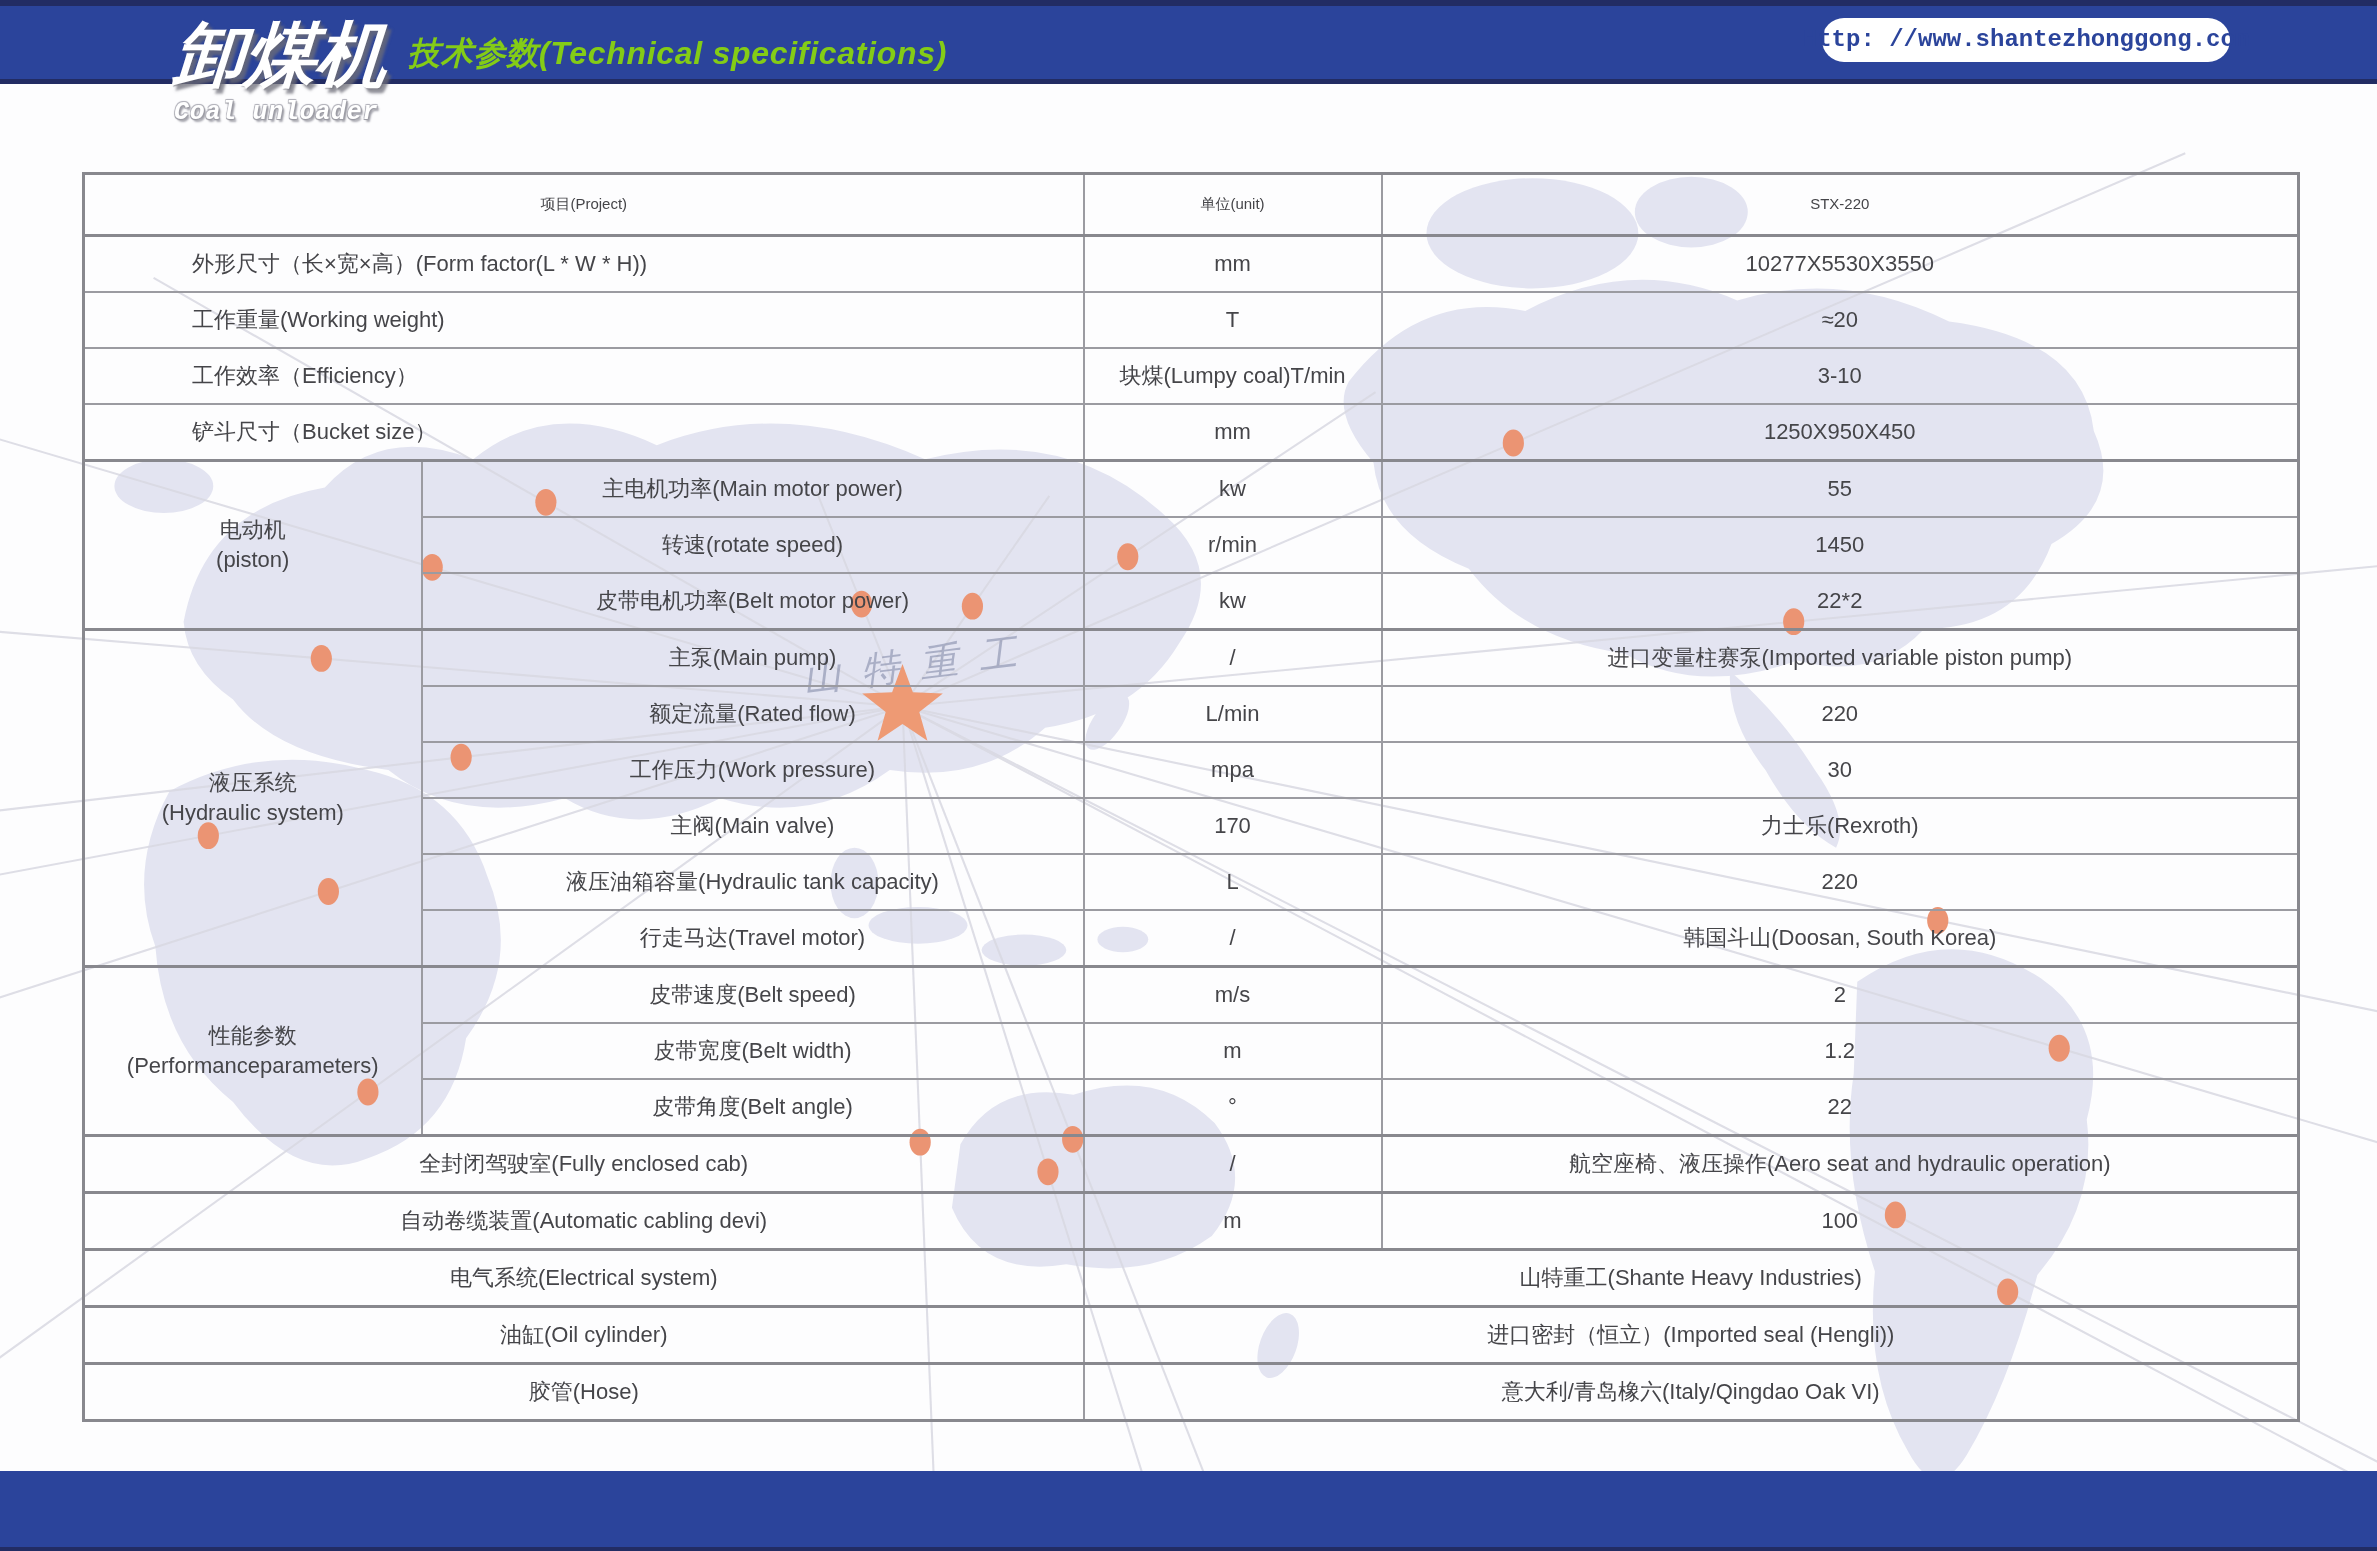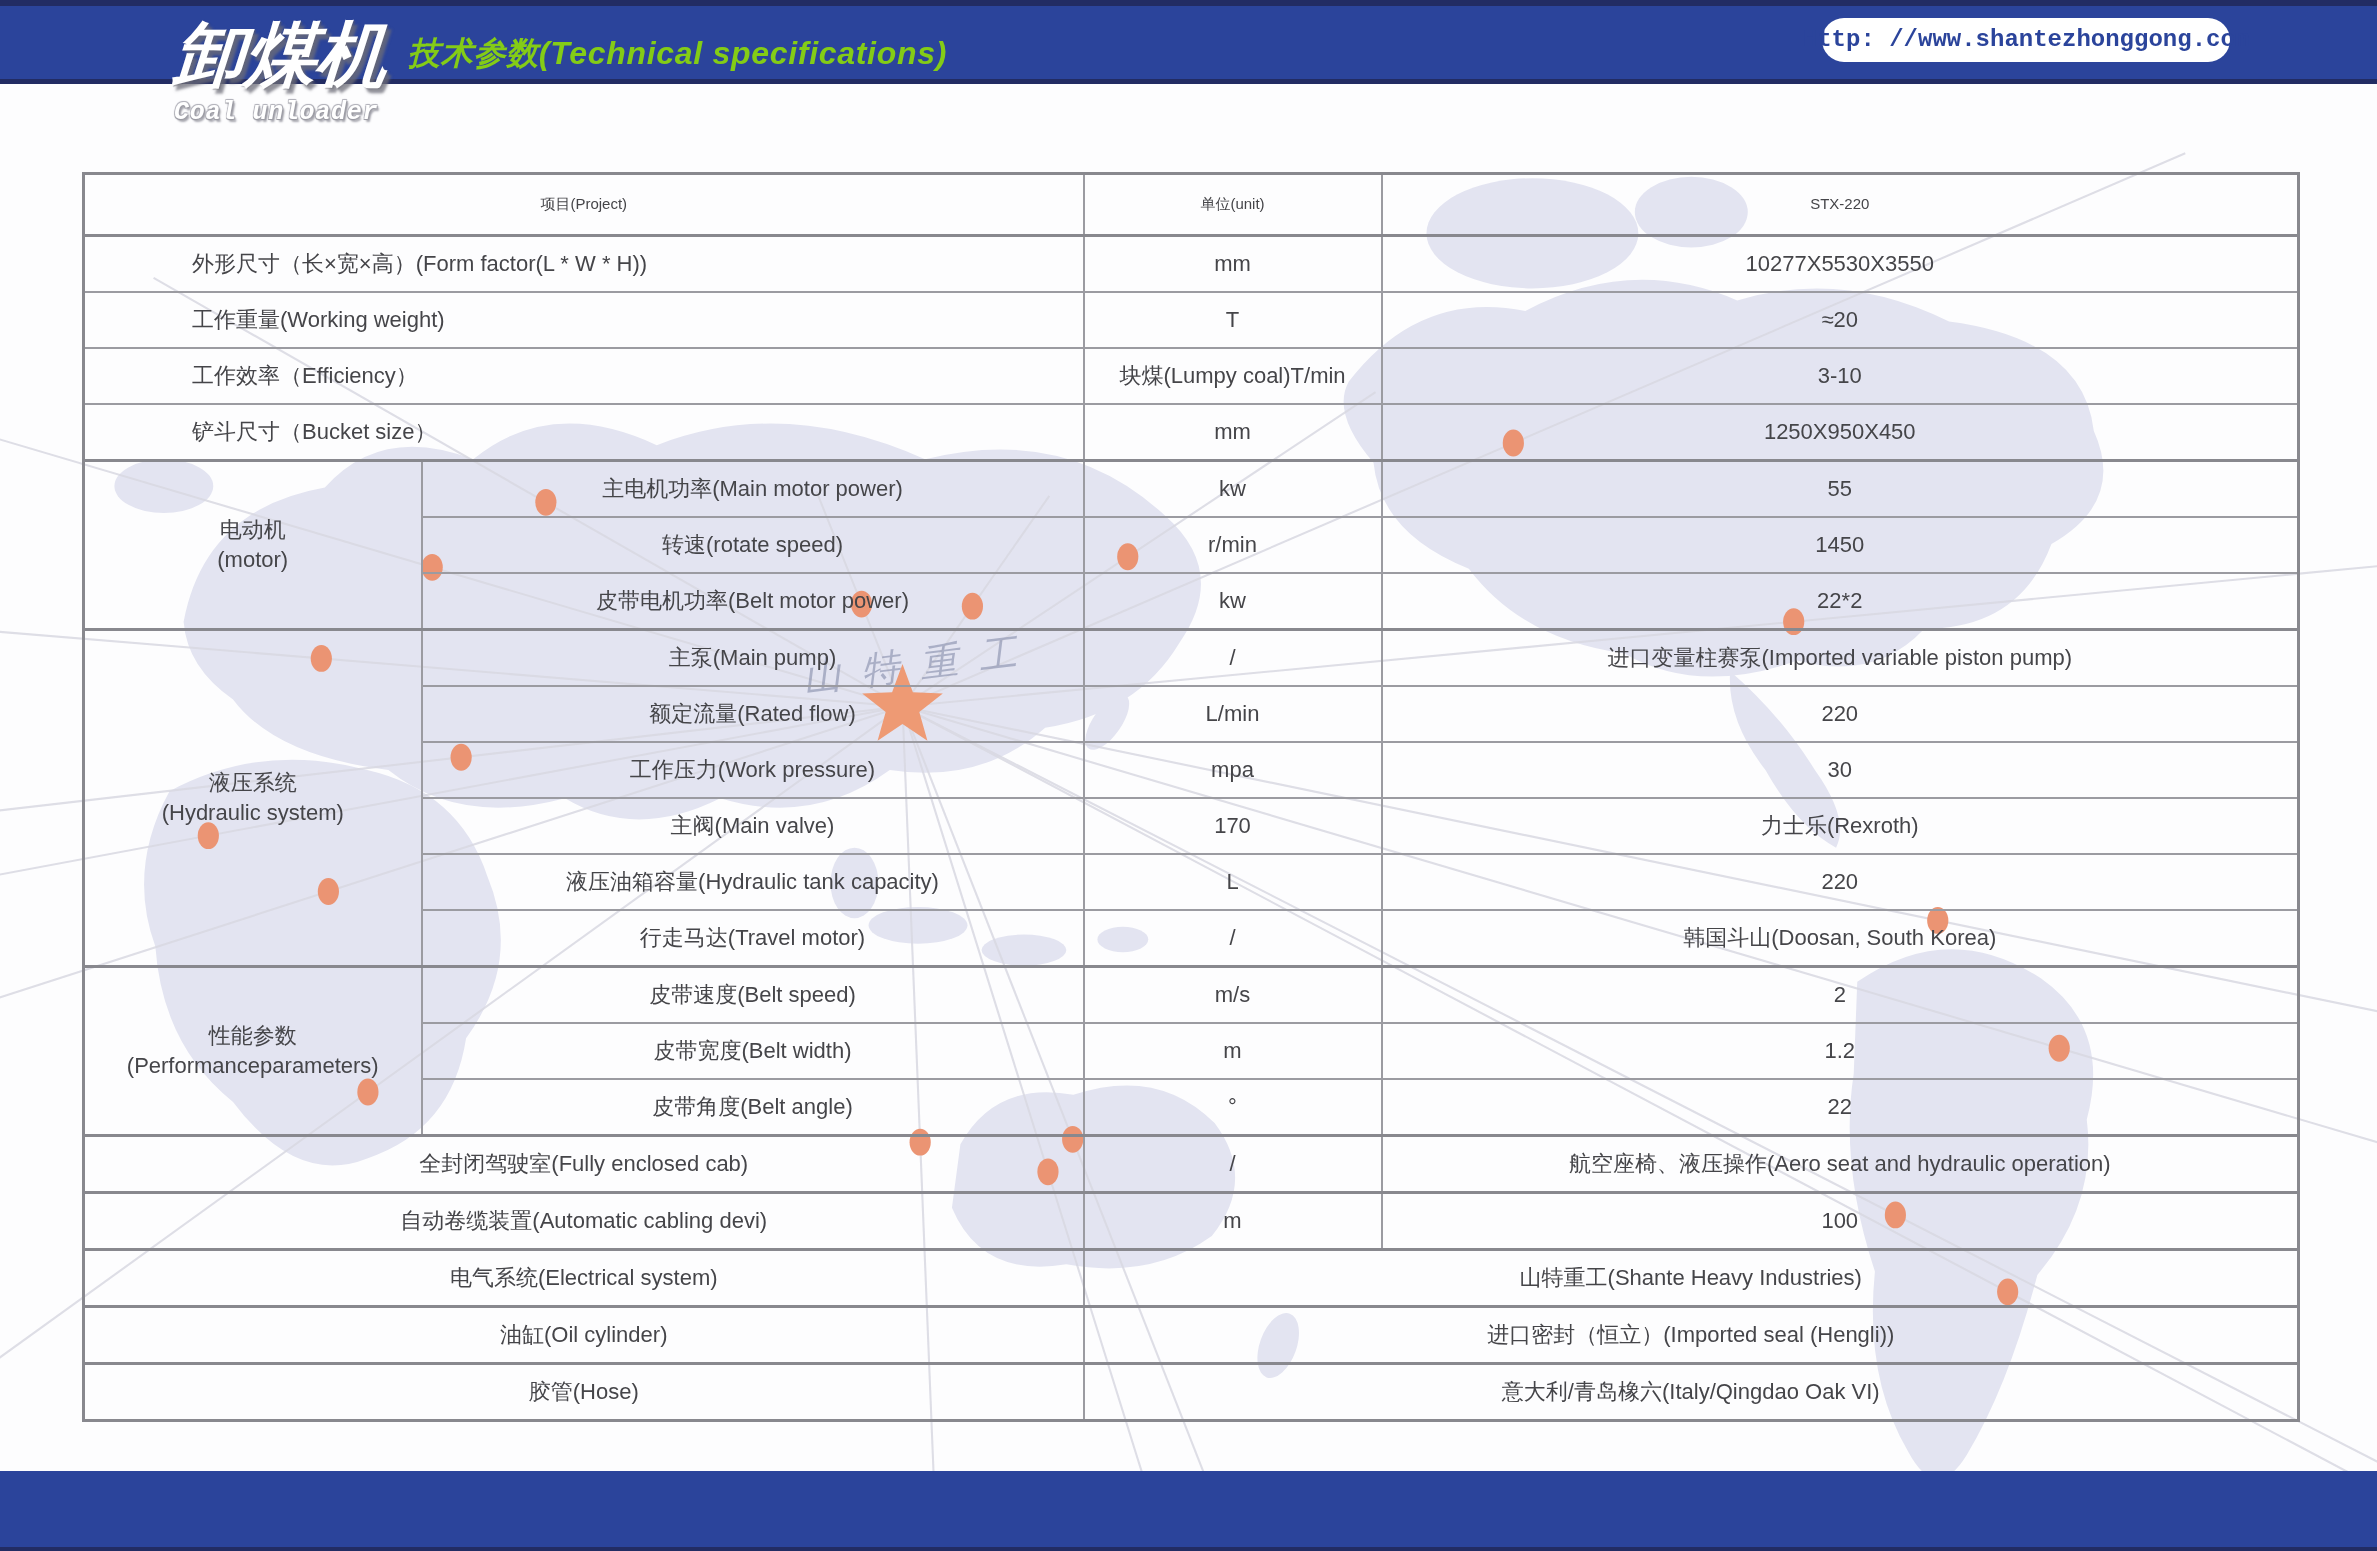--- a/index.html
+++ b/index.html
@@ -237,21 +237,21 @@
           <td>3-10</td>
         </tr>
         <tr>
           <td class="label-left" colspan="2">铲斗尺寸（Bucket size）</td>
           <td>mm</td>
           <td>1250X950X450</td>
         </tr>
         <tr class="sep">
           <td class="section" colspan="1" rowspan="3">
             <div>电动机</div>
-            <div>(motor)</div>
+            <div>(piston)</div>
           </td>
           <td>主电机功率(Main motor power)</td>
           <td>kw</td>
           <td>55</td>
         </tr>
         <tr>
           <td>转速(rotate speed)</td>
           <td>r/min</td>
           <td>1450</td>
         </tr>

